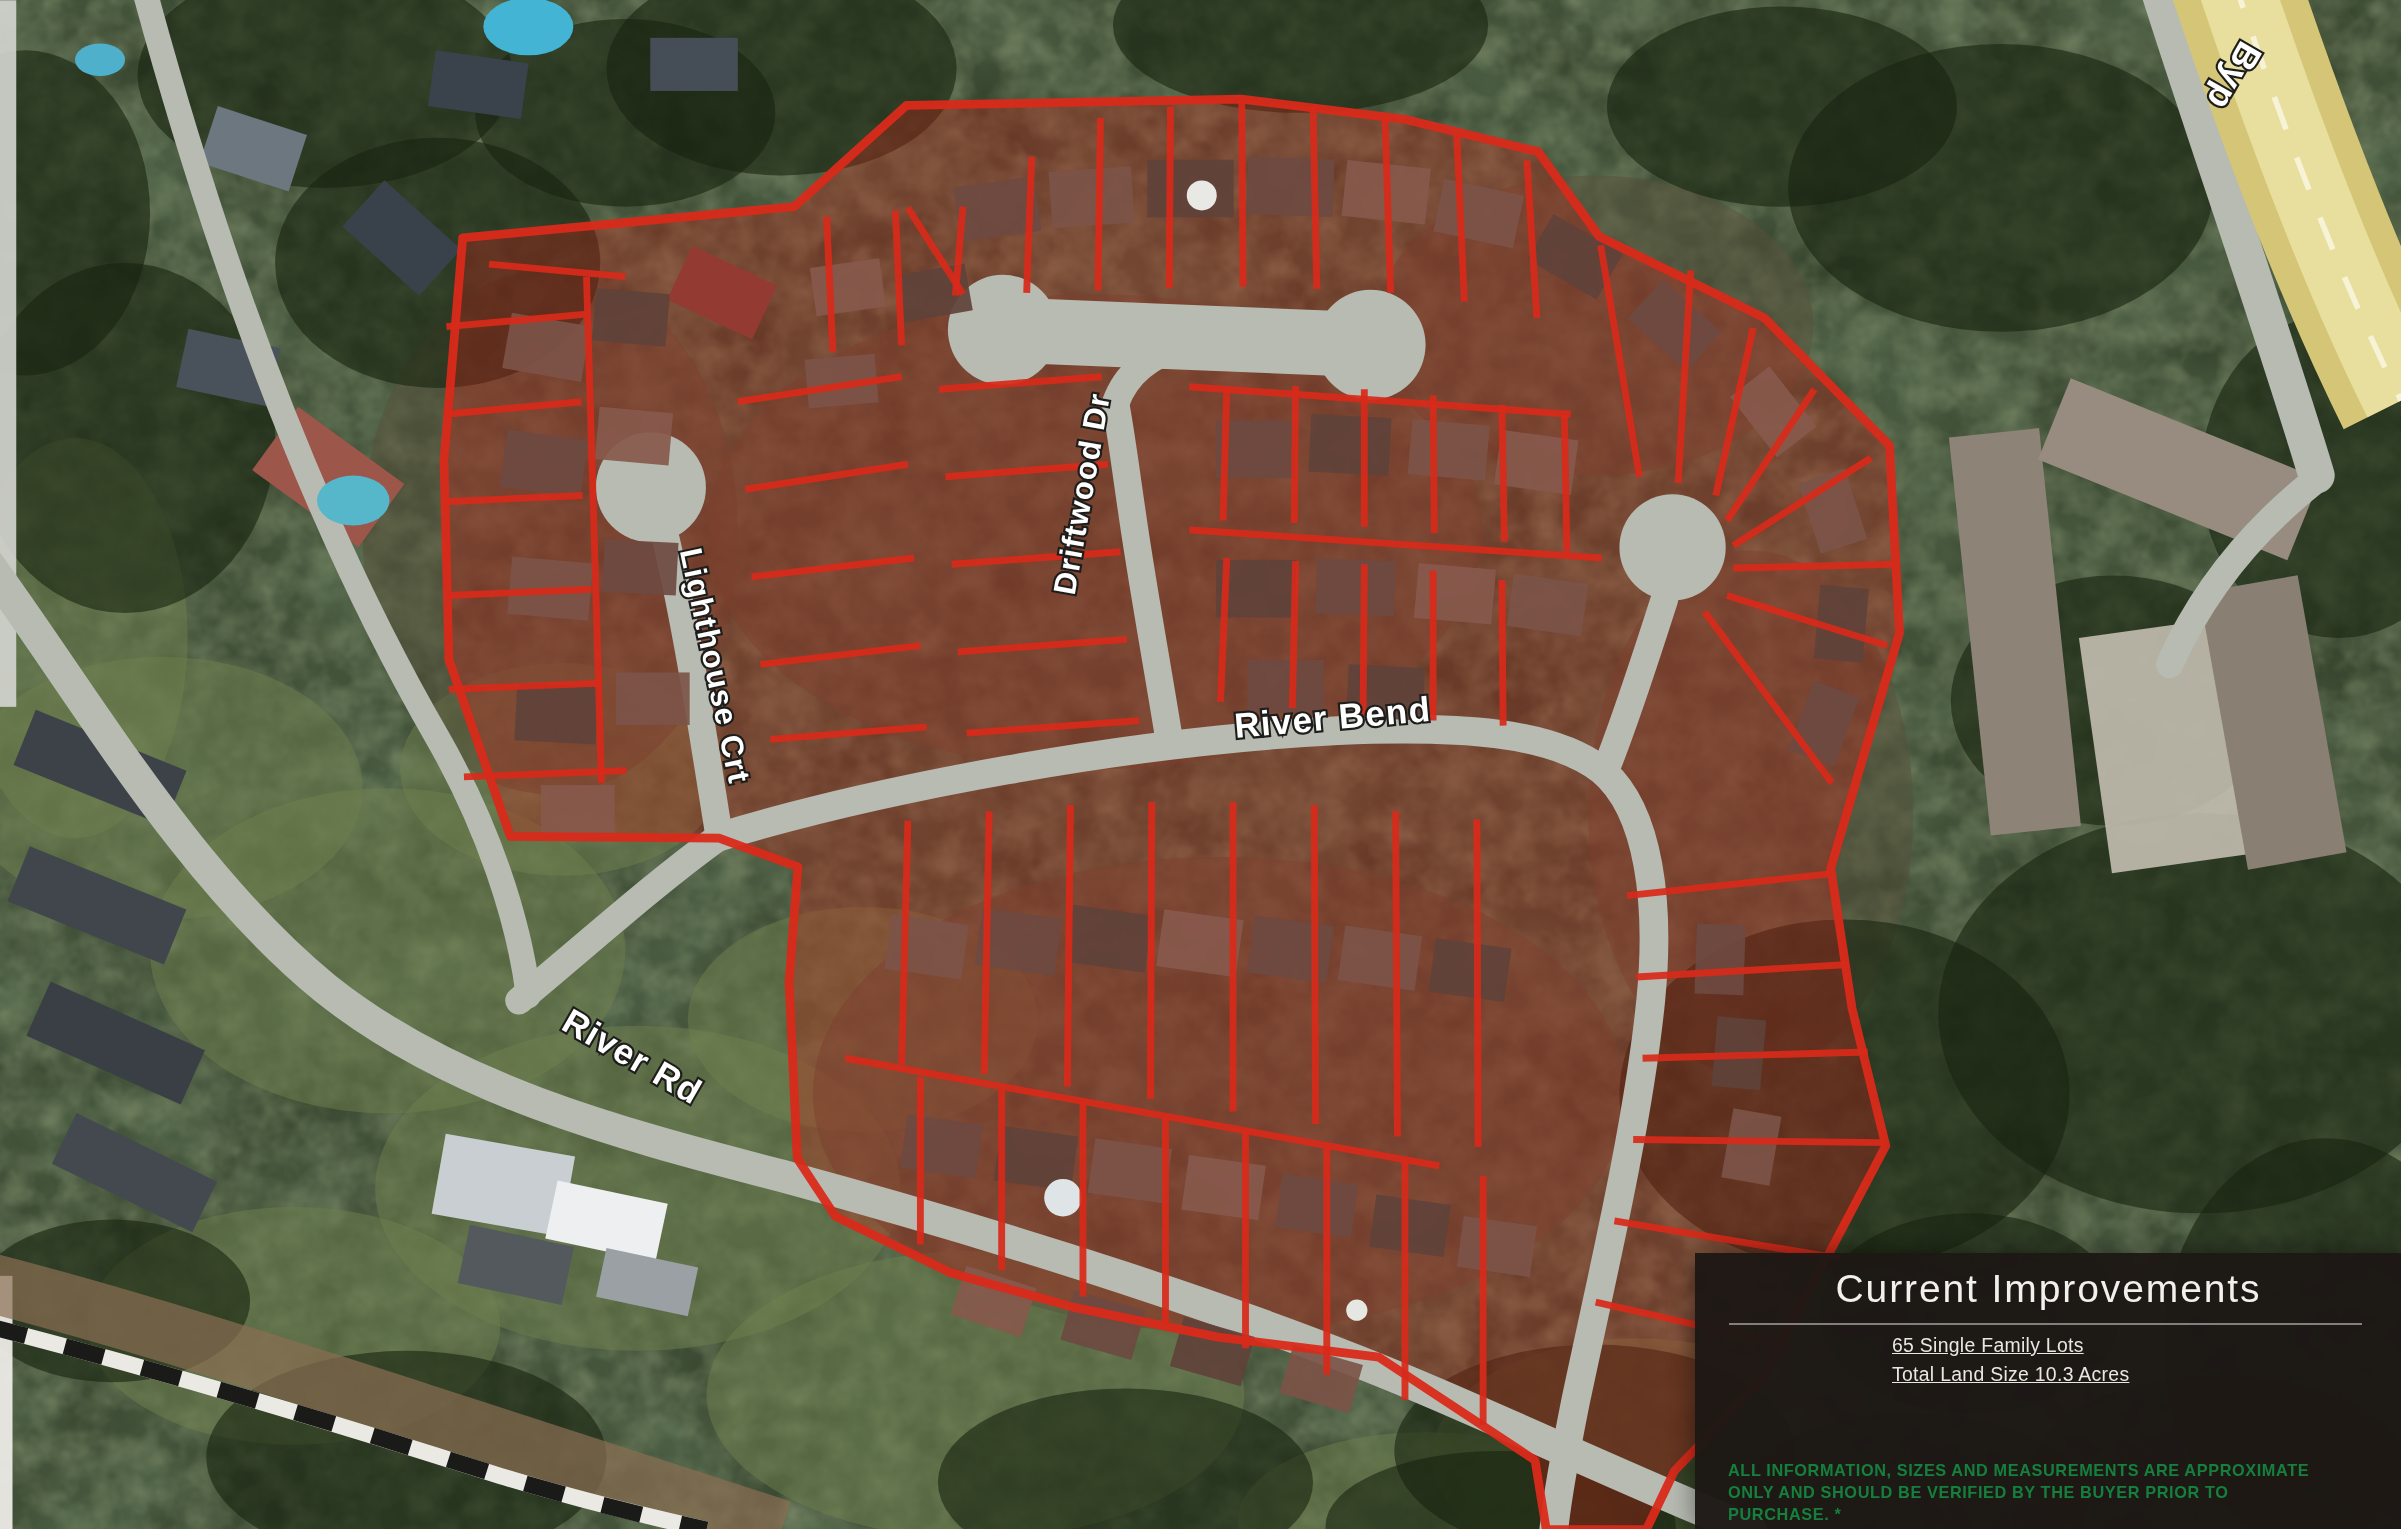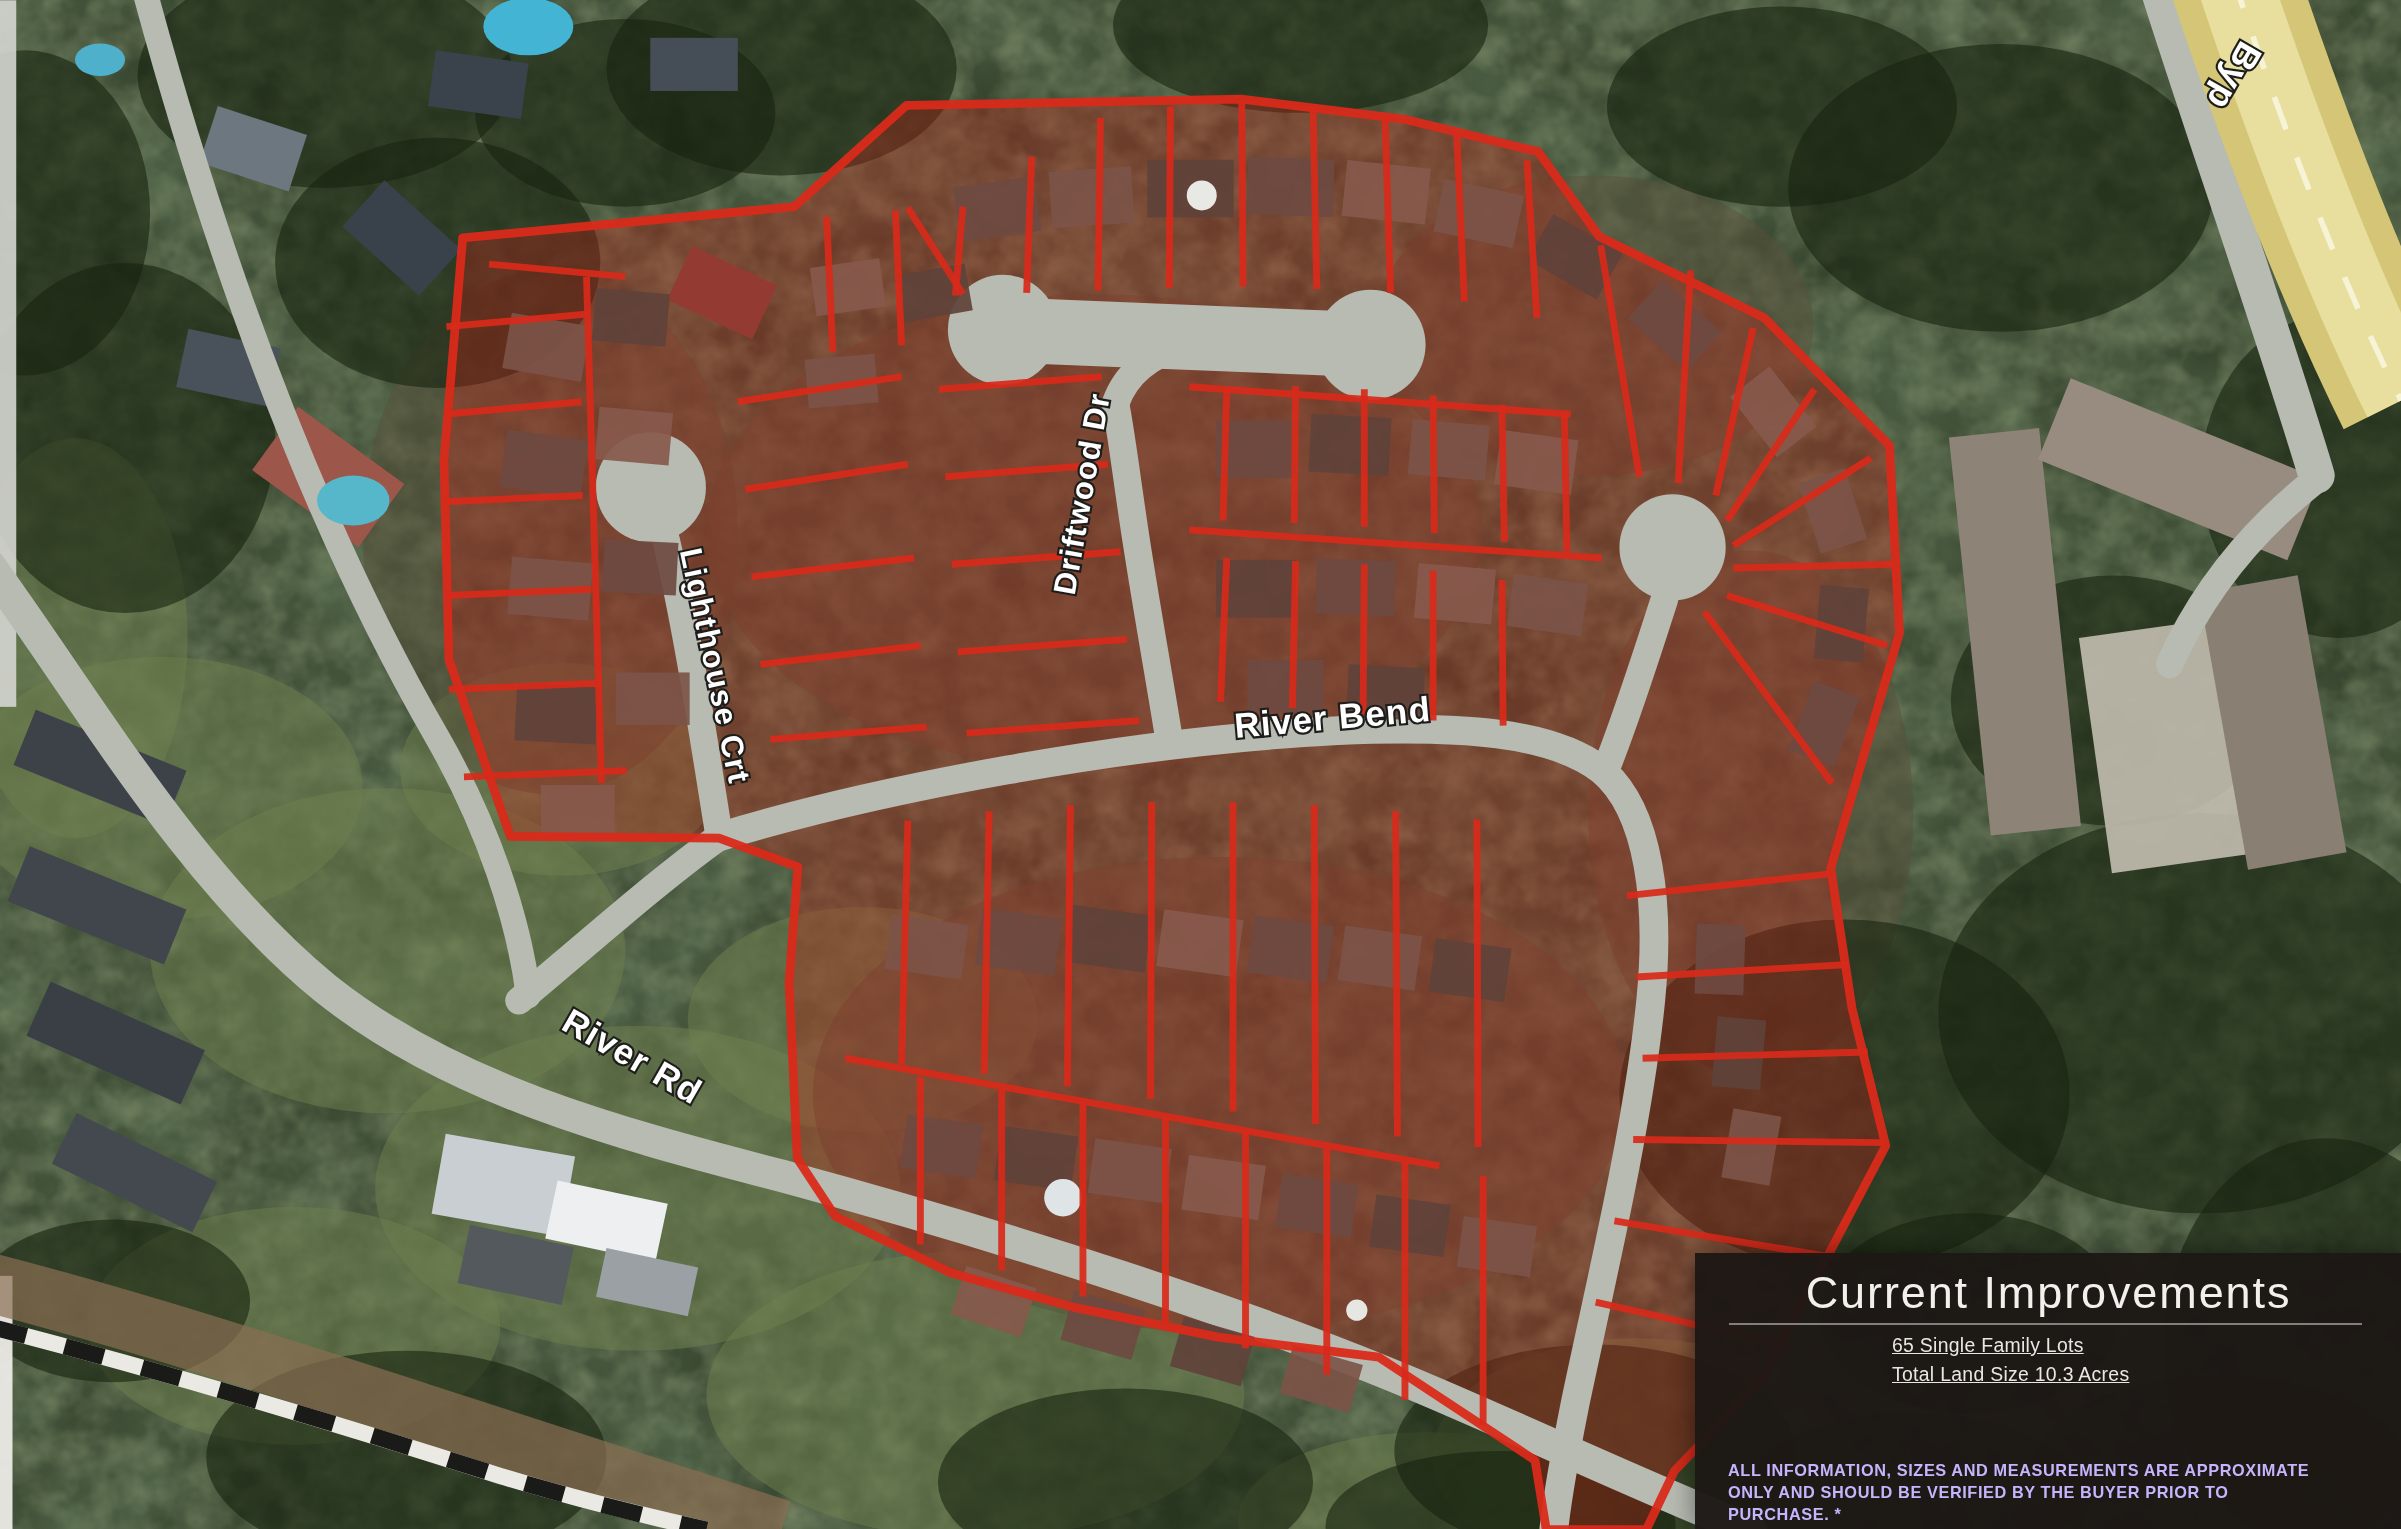--- a/index.html
+++ b/index.html
@@ -4,27 +4,27 @@
 <style>
   html,body{margin:0;padding:0;width:2401px;height:1530px;overflow:hidden;
     background:#2c3620;font-family:"Liberation Sans",sans-serif;}
   #stage{position:relative;width:2401px;height:1530px;}
   #map{position:absolute;left:0;top:0;width:2401px;height:1530px;display:block;}
   .street-label{fill:#ffffff;stroke:#1d1d1b;stroke-width:7px;paint-order:stroke;
     font-weight:700;font-family:"Liberation Sans",sans-serif;letter-spacing:2px;}
   .panel{position:absolute;left:1695px;top:1253px;width:707px;height:276px;
     background:rgba(29,24,21,0.97);box-shadow:0 0 25px rgba(0,0,0,0.45);}
   .panel-title{position:absolute;top:13.8px;left:0;width:100%;text-align:center;
-    font-size:45px;font-weight:400;color:#f2f0ed;letter-spacing:1.9px;}
+    font-size:39px;font-weight:400;color:#f2f0ed;letter-spacing:1.9px;}
   .panel-divider{position:absolute;top:70px;left:34px;width:633px;height:1.9px;background:#827f7c;}
   .panel-stat{position:absolute;left:197px;font-size:19.4px;color:#eae7e3;letter-spacing:0.3px;text-decoration:underline;}
   .stat1{top:81px;}
   .stat2{top:110px;}
   .panel-disclaimer{position:absolute;left:33px;top:206px;width:600px;font-size:16.3px;
-    font-weight:700;color:#c4b5fd;letter-spacing:0.6px;line-height:1.35;}
+    font-weight:700;color:#15803d;letter-spacing:0.6px;line-height:1.35;}
 </style>
 </head>
 <body>
 
 <div id="stage">
 
   <svg id="map" viewBox="0 0 3840 2446" xmlns="http://www.w3.org/2000/svg">
     <defs>
       <filter id="forestTex1" x="0" y="0" width="100%" height="100%">
         <feTurbulence type="fractalNoise" baseFrequency="0.006 0.006" numOctaves="4" seed="11"></feTurbulence>

